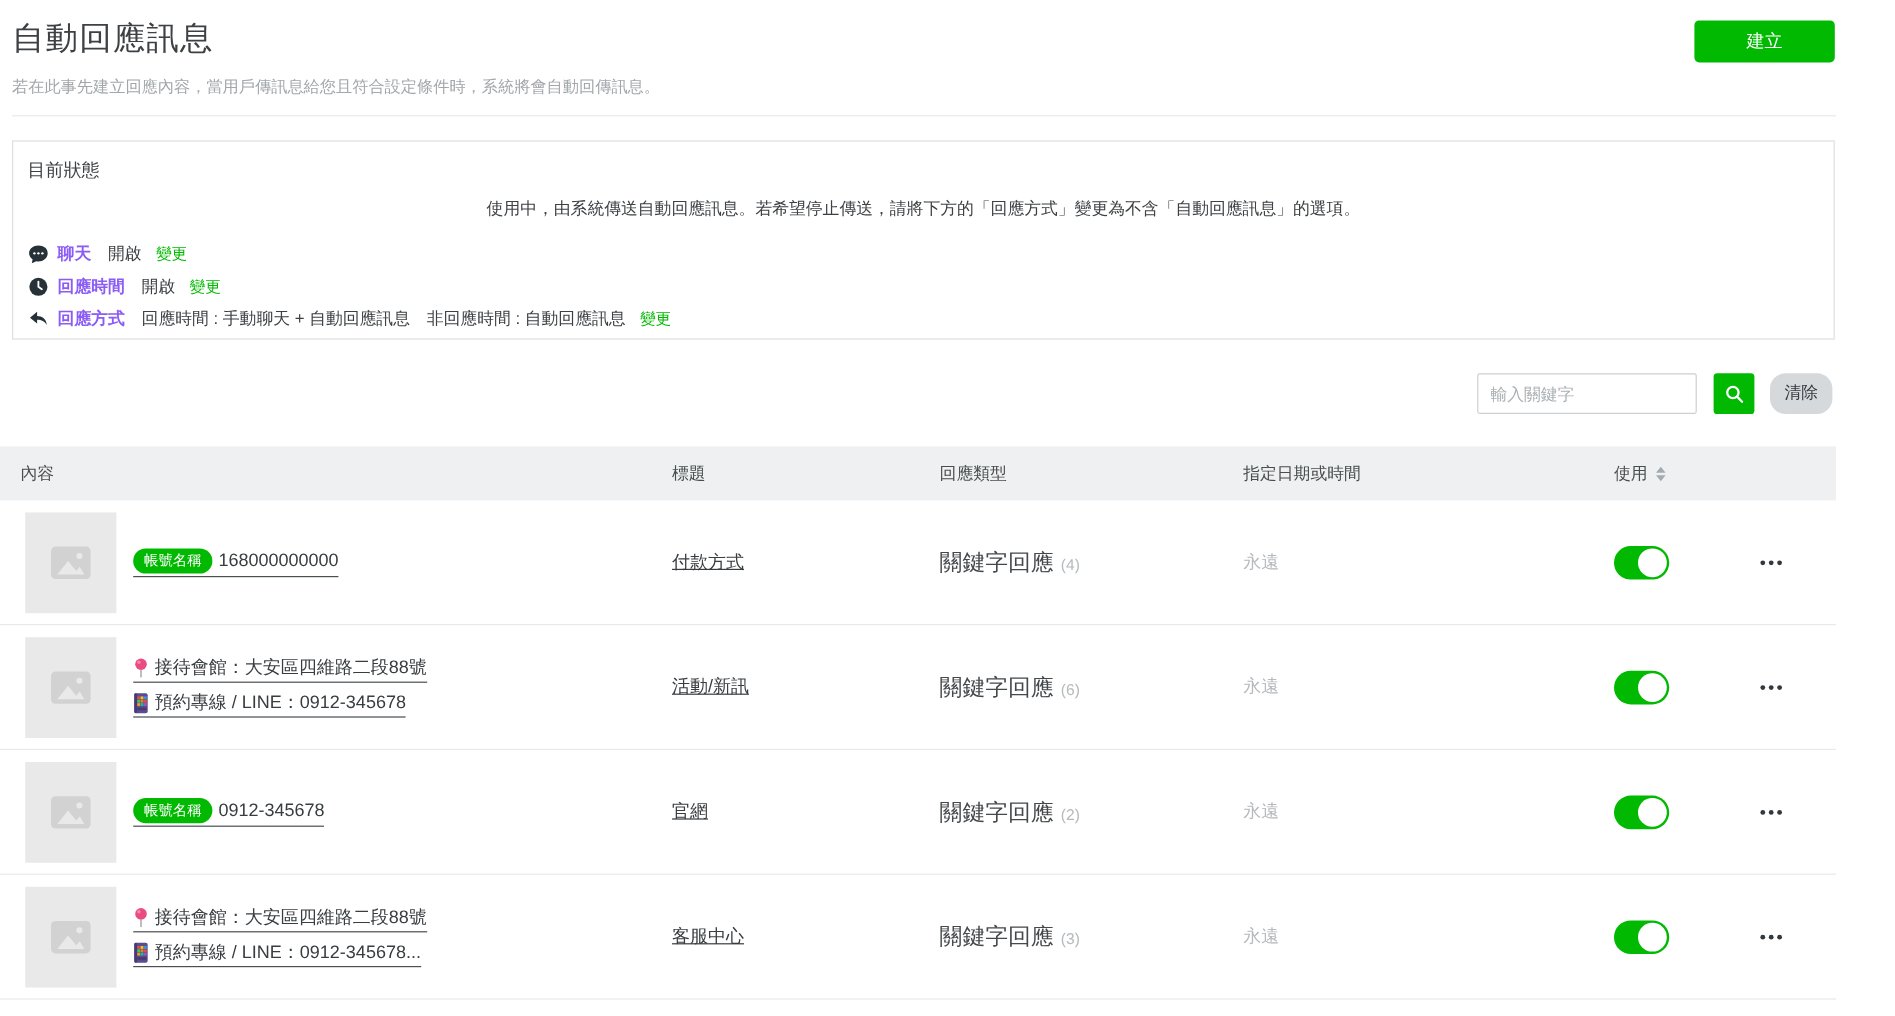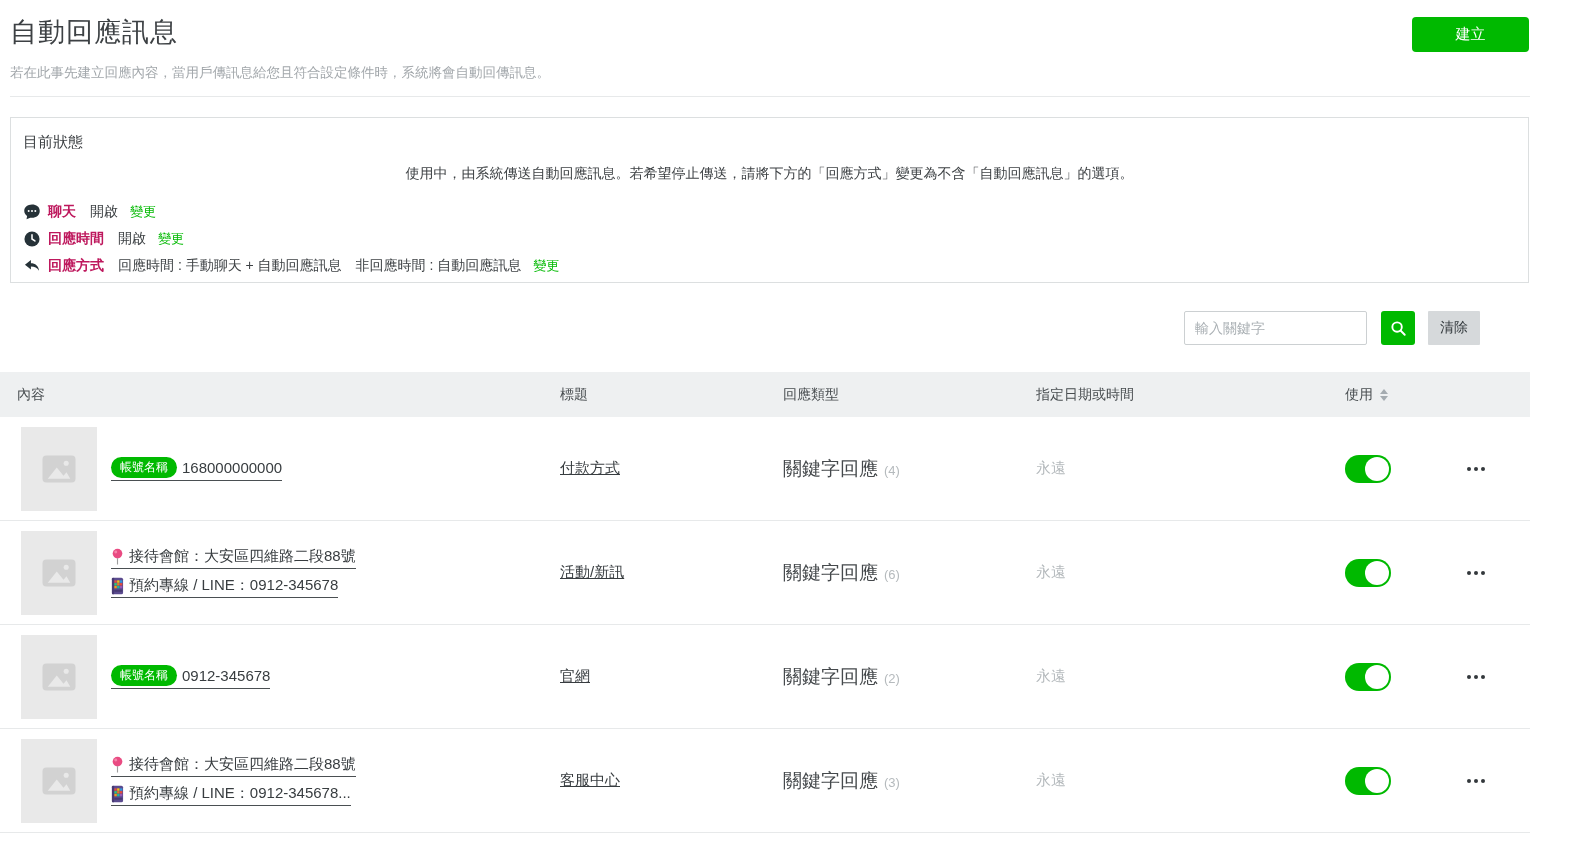--- a/index.html
+++ b/index.html
@@ -16,33 +16,33 @@
     font-family:inherit; cursor:pointer; }
   .top-divider { position:absolute; top:96px; left:10px; width:1520px; height:1px; background:#e7e9ea; }
 
   
   .status-panel { position:absolute; top:117px; left:10px; width:1519px; height:166px;
     border:1px solid #dcdfe0; padding:15px 12px; background:#fff; }
   .status-heading { font-size:15px; color:#3d4144; margin-bottom:13px; }
   .status-desc { font-size:14px; color:#3d4144; margin-bottom:15px;text-align:center; }
   .status-row { display:flex; align-items:center; height:27px; font-size:14px; }
   .status-row .s-icon { width:18px; height:18px; margin-right:7px; display:inline-flex; }
-  .status-row .s-label { font-weight:700; color:#be185d; margin-right:14px; }
+  .status-row .s-label { font-weight:700; color:#8b5cf6; margin-right:14px; }
   .status-row .s-value { color:#3d4144; margin-right:12px; }
   .change-link { color:#00b900; font-size:13px; text-decoration:none; cursor:pointer; }
 
   
-  .search-row { position:absolute; top:311px; left:1184px; display:flex; align-items:center; }
+  .search-row { position:absolute; top:311px; left:1231px; display:flex; align-items:center; }
   .search-input { width:183px; height:34px; border:1px solid #ccd0d2; border-radius:2px;
     padding:0 10px; font-size:14px; font-family:inherit; color:#3d4144; }
   .search-input::placeholder { color:#aab0b4; }
   .search-btn { width:34px; height:34px; margin-left:14px; background:#00b900; border:none;
     border-radius:3px; display:flex; align-items:center; justify-content:center; cursor:pointer; }
   .clear-btn { width:52px; height:34px; margin-left:13px; background:#d6d9db; border:none;
-    border-radius:1px; font-size:14px; color:#33393d; font-family:inherit; cursor:pointer; }
+    border-radius:13px; font-size:14px; color:#33393d; font-family:inherit; cursor:pointer; }
 
   
   .table { position:absolute; top:372px; left:0; width:1530px; }
   .thead, .trow { display:grid;
     grid-template-columns:543px 223px 253px 309px 110px 1fr; align-items:center;
     padding-left:17px; }
   .thead { height:45px; background:#eef0f1; font-size:14px; color:#484d50; }
   .th-use { display:flex; align-items:center; }
   .sort-icon { display:inline-flex; flex-direction:column; gap:2px; margin-left:7px; }
   .sort-icon b { display:block; width:0; height:0; border-left:4px solid transparent; border-right:4px solid transparent; }

